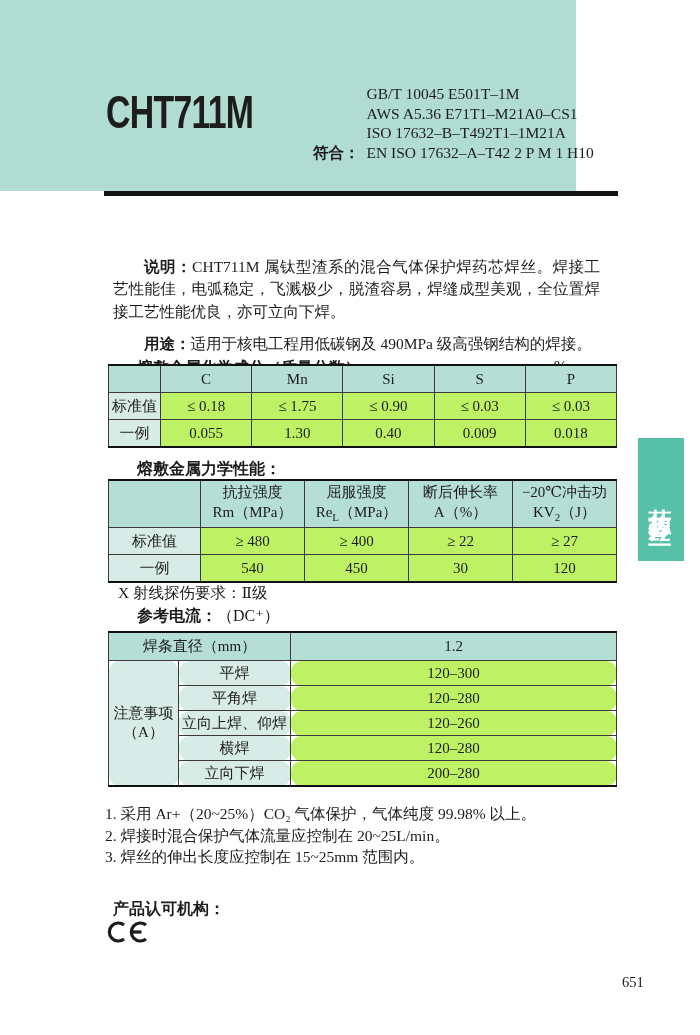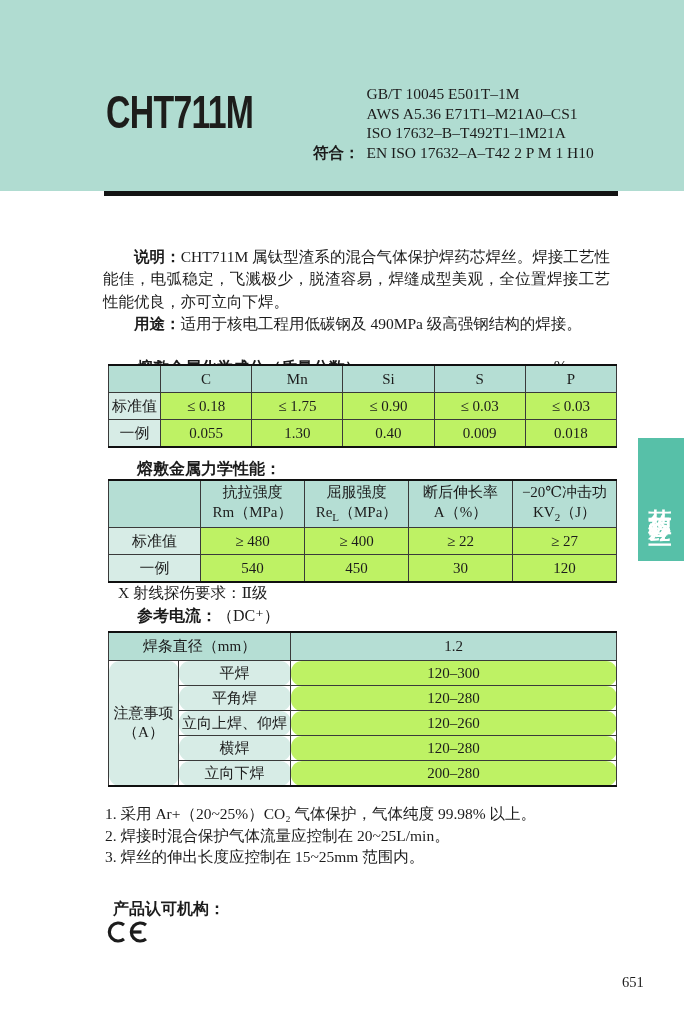--- a/index.html
+++ b/index.html
@@ -3,21 +3,21 @@
 <meta charset="utf-8">
 <style>
   html,body { margin:0; padding:0; }
   .page {
     position:relative; width:700px; height:1035px;
     background:#ffffff; overflow:hidden;
     font-family:"Liberation Serif","DejaVu Serif",serif;
     color:#1c1c1c;
   }
   
-  .banner { position:absolute; left:0; top:0; width:684px; height:191px; background:#b0dcd1; }
+  .banner { position:absolute; left:0; top:0; width:576px; height:191px; background:#b0dcd1; }
   .product {
     position:absolute; left:106px; top:84px;
     font-family:"Liberation Sans","DejaVu Sans",sans-serif;
     font-weight:bold; font-size:47px; letter-spacing:-1px; color:#1d1d1b;
     transform:scaleX(0.72); transform-origin:left top; white-space:nowrap;
   }
   .standards { position:absolute; left:313px; top:84px; display:flex;align-items:flex-end; }
   .conform {
     font-family:"Liberation Sans","DejaVu Sans",sans-serif;
     font-weight:bold; font-size:15.5px; line-height:19.5px; white-space:nowrap;
@@ -39,21 +39,21 @@
   
   .b { font-family:"Liberation Sans","DejaVu Sans",sans-serif; font-weight:bold; }
   .sec-title {
     position:absolute; left:103px; width:514px;
     font-family:"Liberation Sans","DejaVu Sans",sans-serif;
     font-weight:bold; font-size:16px; white-space:nowrap;
   }
   .indent2 { padding-left:34px; }
 
   .desc { position:absolute; left:103px; top:246px; width:507px; font-size:15.5px; line-height:22.4px; text-align:justify; }
-  .desc p { margin:0; text-indent:2em; }
+  .desc p { margin:10px; text-indent:2em; }
 
   .chem-title { top:358px; display:flex; justify-content:space-between; }
   .chem-title .pct { font-weight:normal; font-family:"Liberation Serif","DejaVu Serif",serif; margin-right:50px; }
   .mech-title { top:459px; }
   .xray { position:absolute; left:118px; top:583px; font-size:15.5px; }
   .cur-title { top:606px; }
   .cur-title .suffix { font-weight:normal; font-family:"Liberation Serif","DejaVu Serif",serif; }
 
   
   table.tbl {

